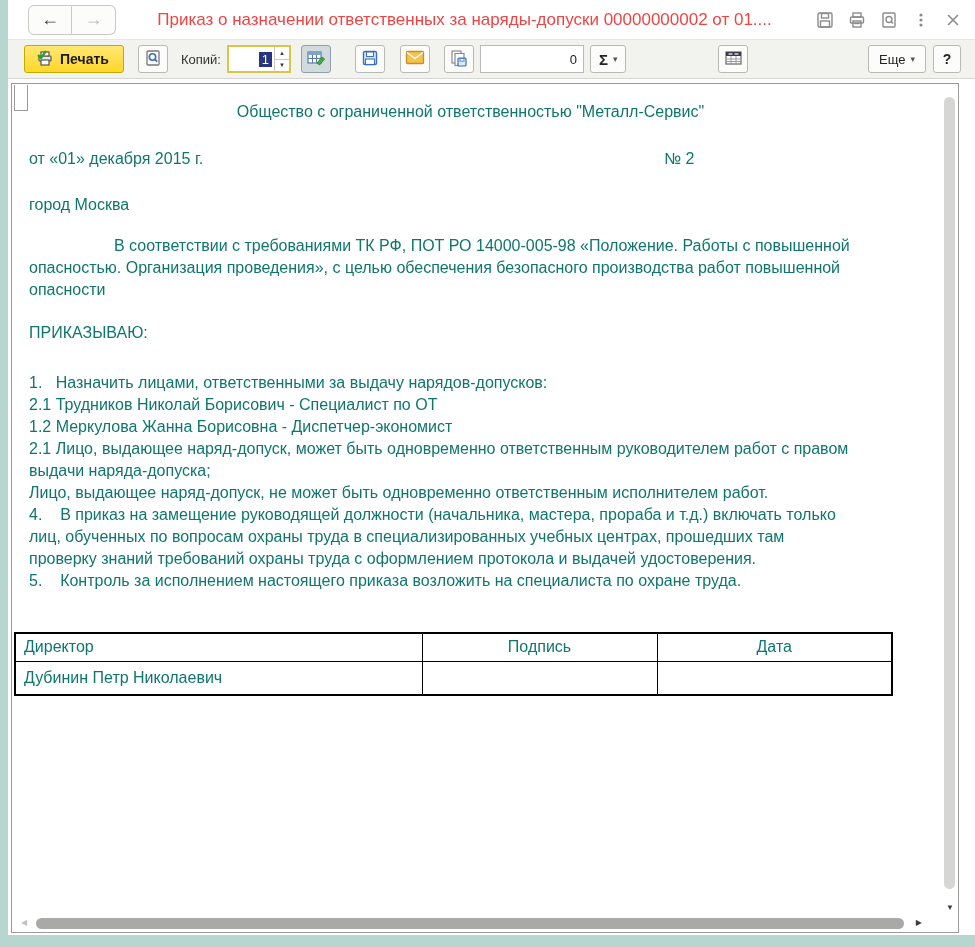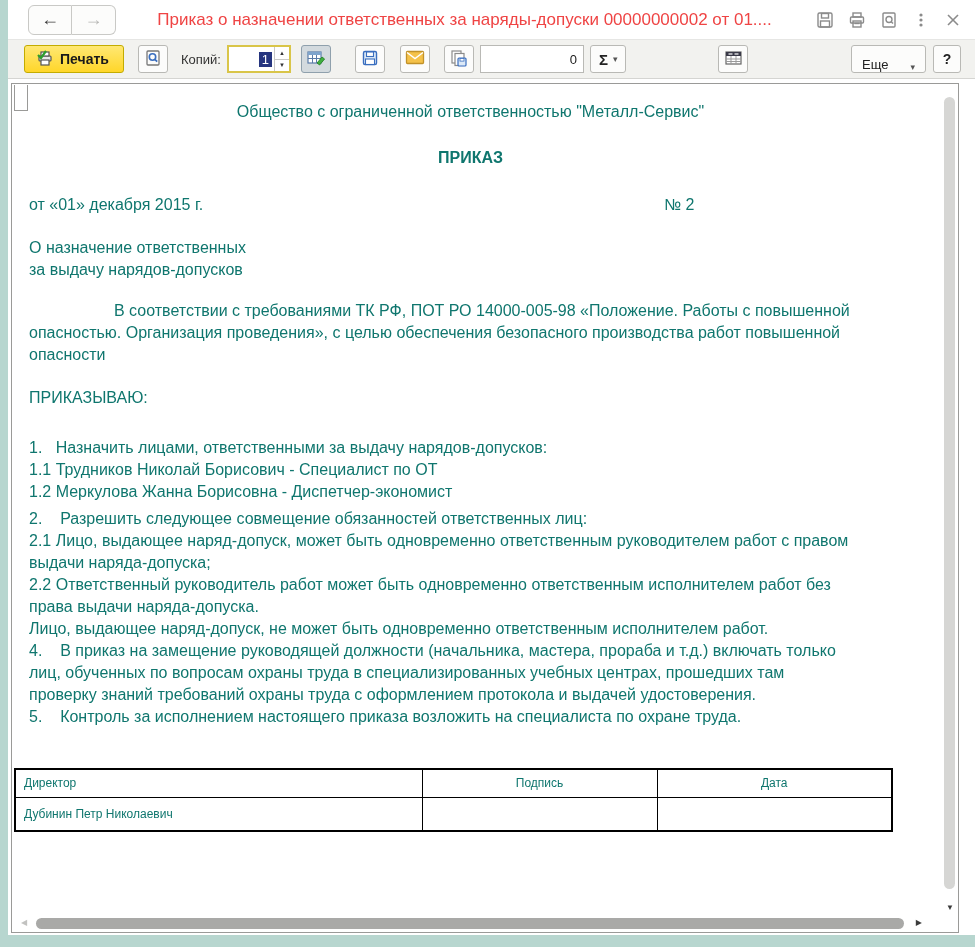--- a/index.html
+++ b/index.html
@@ -63,21 +63,21 @@
   .spin-val .sel { background:#26357f; color:#fff; padding:0 3px; }
   .spin-arrows { width:15px; border-left:1px solid #c9c9c6; display:flex; flex-direction:column; }
   .spin-arrows div { flex:1; display:flex; align-items:center; justify-content:center; font-size:6px; color:#333; cursor:pointer; }
   .btn.pressed { background:#d3dade; border-color:#8fa0ac; }
   .numfield {
     margin-left:6px; width:104px; height:28px; background:#fff; border:1px solid #b9b9b5;
     display:flex; align-items:center; justify-content:flex-end; padding-right:6px; font-size:13px; cursor:text;
   }
   .sigma-btn { margin-left:6px; padding:0 8px; gap:5px; font-size:15px; font-weight:bold; }
   .caret { font-size:9px; color:#555; font-weight:normal; }
-  .more-btn { padding:0 10px; gap:22px; font-size:13px;align-items:flex-end; }
+  .more-btn { padding:0 10px; gap:5px; font-size:13px; }
   .help-btn { width:28px; font-weight:bold; font-size:14px; }
 
   
   .docwrap { flex:1; background:#ffffff; position:relative; }
   .docarea {
     position:absolute; left:3px; right:16px; top:4px; bottom:2px;
     border:1px solid #9a9a98; background:#fff; overflow:hidden;
   }
   .cell-cursor {
     position:absolute; left:2px; top:1px; width:14px; height:26px;
@@ -91,21 +91,21 @@
   .p-dateline .docnum { position:absolute; left:635px; top:0; }
   .p-city { margin-top:24px !important; }
   .p-subject { margin-top:21px !important; }
   .p-preamble { margin-top:19px !important; text-indent:85px; }
   .p-order { margin-top:21px !important; }
   .doc-par.first { margin-top:28px !important; }
   .doc-par.num2 { margin-top:5px !important; }
 
   table.sig {
     border-collapse:collapse; margin-top:40px; margin-left:-15px;
-    width:877px; table-layout:fixed; font-size:12px;
+    width:877px; table-layout:fixed; font-size:16px;
     border:2px solid #000;
   }
   table.sig td { border:1px solid #000; padding:0 8px; }
   table.sig .hrow td { height:28px; }
   table.sig .drow td { height:34px; }
   td.c { text-align:center; }
 
   
   .vthumb { position:absolute; right:3px; top:13px; width:11px; height:792px; background:#d6d6d4; border-radius:6px; cursor:pointer; }
   .varrow { position:absolute; right:4px; bottom:20px; font-size:8px; color:#3c3c3c; cursor:pointer; line-height:8px; }
@@ -266,37 +266,32 @@
       <span>?</span>
     </div>
   </div>
 
   <div class="docwrap">
     <div class="docarea">
       <div class="cell-cursor"></div>
 
       <div class="doc-content">
         <p class="p-company">Общество с ограниченной ответственностью "Металл-Сервис"</p>
-        <p class="p-doctype">ПРИКАЗ</p>
         <p class="p-dateline"><span>от «01» декабря 2015 г.</span><span class="docnum">№ 2</span></p>
-        <p class="p-subject">О назначение ответственных
-за выдачу нарядов-допусков</p>
+        <p class="p-city">город Москва</p>
         <p class="p-preamble">В соответствии с требованиями ТК РФ, ПОТ РО 14000-005-98 «Положение. Работы с повышенной
 опасностью. Организация проведения», с целью обеспечения безопасного производства работ повышенной
 опасности</p>
         <p class="p-order">ПРИКАЗЫВАЮ:</p>
 
         <p class="doc-par first">1.   Назначить лицами, ответственными за выдачу нарядов-допусков:</p>
-        <p class="doc-par">1.1 Трудников Николай Борисович - Специалист по ОТ</p>
+        <p class="doc-par">2.1 Трудников Николай Борисович - Специалист по ОТ</p>
         <p class="doc-par">1.2 Меркулова Жанна Борисовна - Диспетчер-экономист</p>
-        <p class="doc-par num2">2.    Разрешить следующее совмещение обязанностей ответственных лиц:</p>
         <p class="doc-par">2.1 Лицо, выдающее наряд-допуск, может быть одновременно ответственным руководителем работ с правом
 выдачи наряда-допуска;</p>
-        <p class="doc-par">2.2 Ответственный руководитель работ может быть одновременно ответственным исполнителем работ без
-права выдачи наряда-допуска.</p>
         <p class="doc-par">Лицо, выдающее наряд-допуск, не может быть одновременно ответственным исполнителем работ.</p>
         <p class="doc-par">4.    В приказ на замещение руководящей должности (начальника, мастера, прораба и т.д.) включать только
 лиц, обученных по вопросам охраны труда в специализированных учебных центрах, прошедших там
 проверку знаний требований охраны труда с оформлением протокола и выдачей удостоверения.</p>
         <p class="doc-par">5.    Контроль за исполнением настоящего приказа возложить на специалиста по охране труда.</p>
 
         <table class="sig">
           <tbody>
             <tr class="hrow">
               <td style="width:407px">Директор</td>

